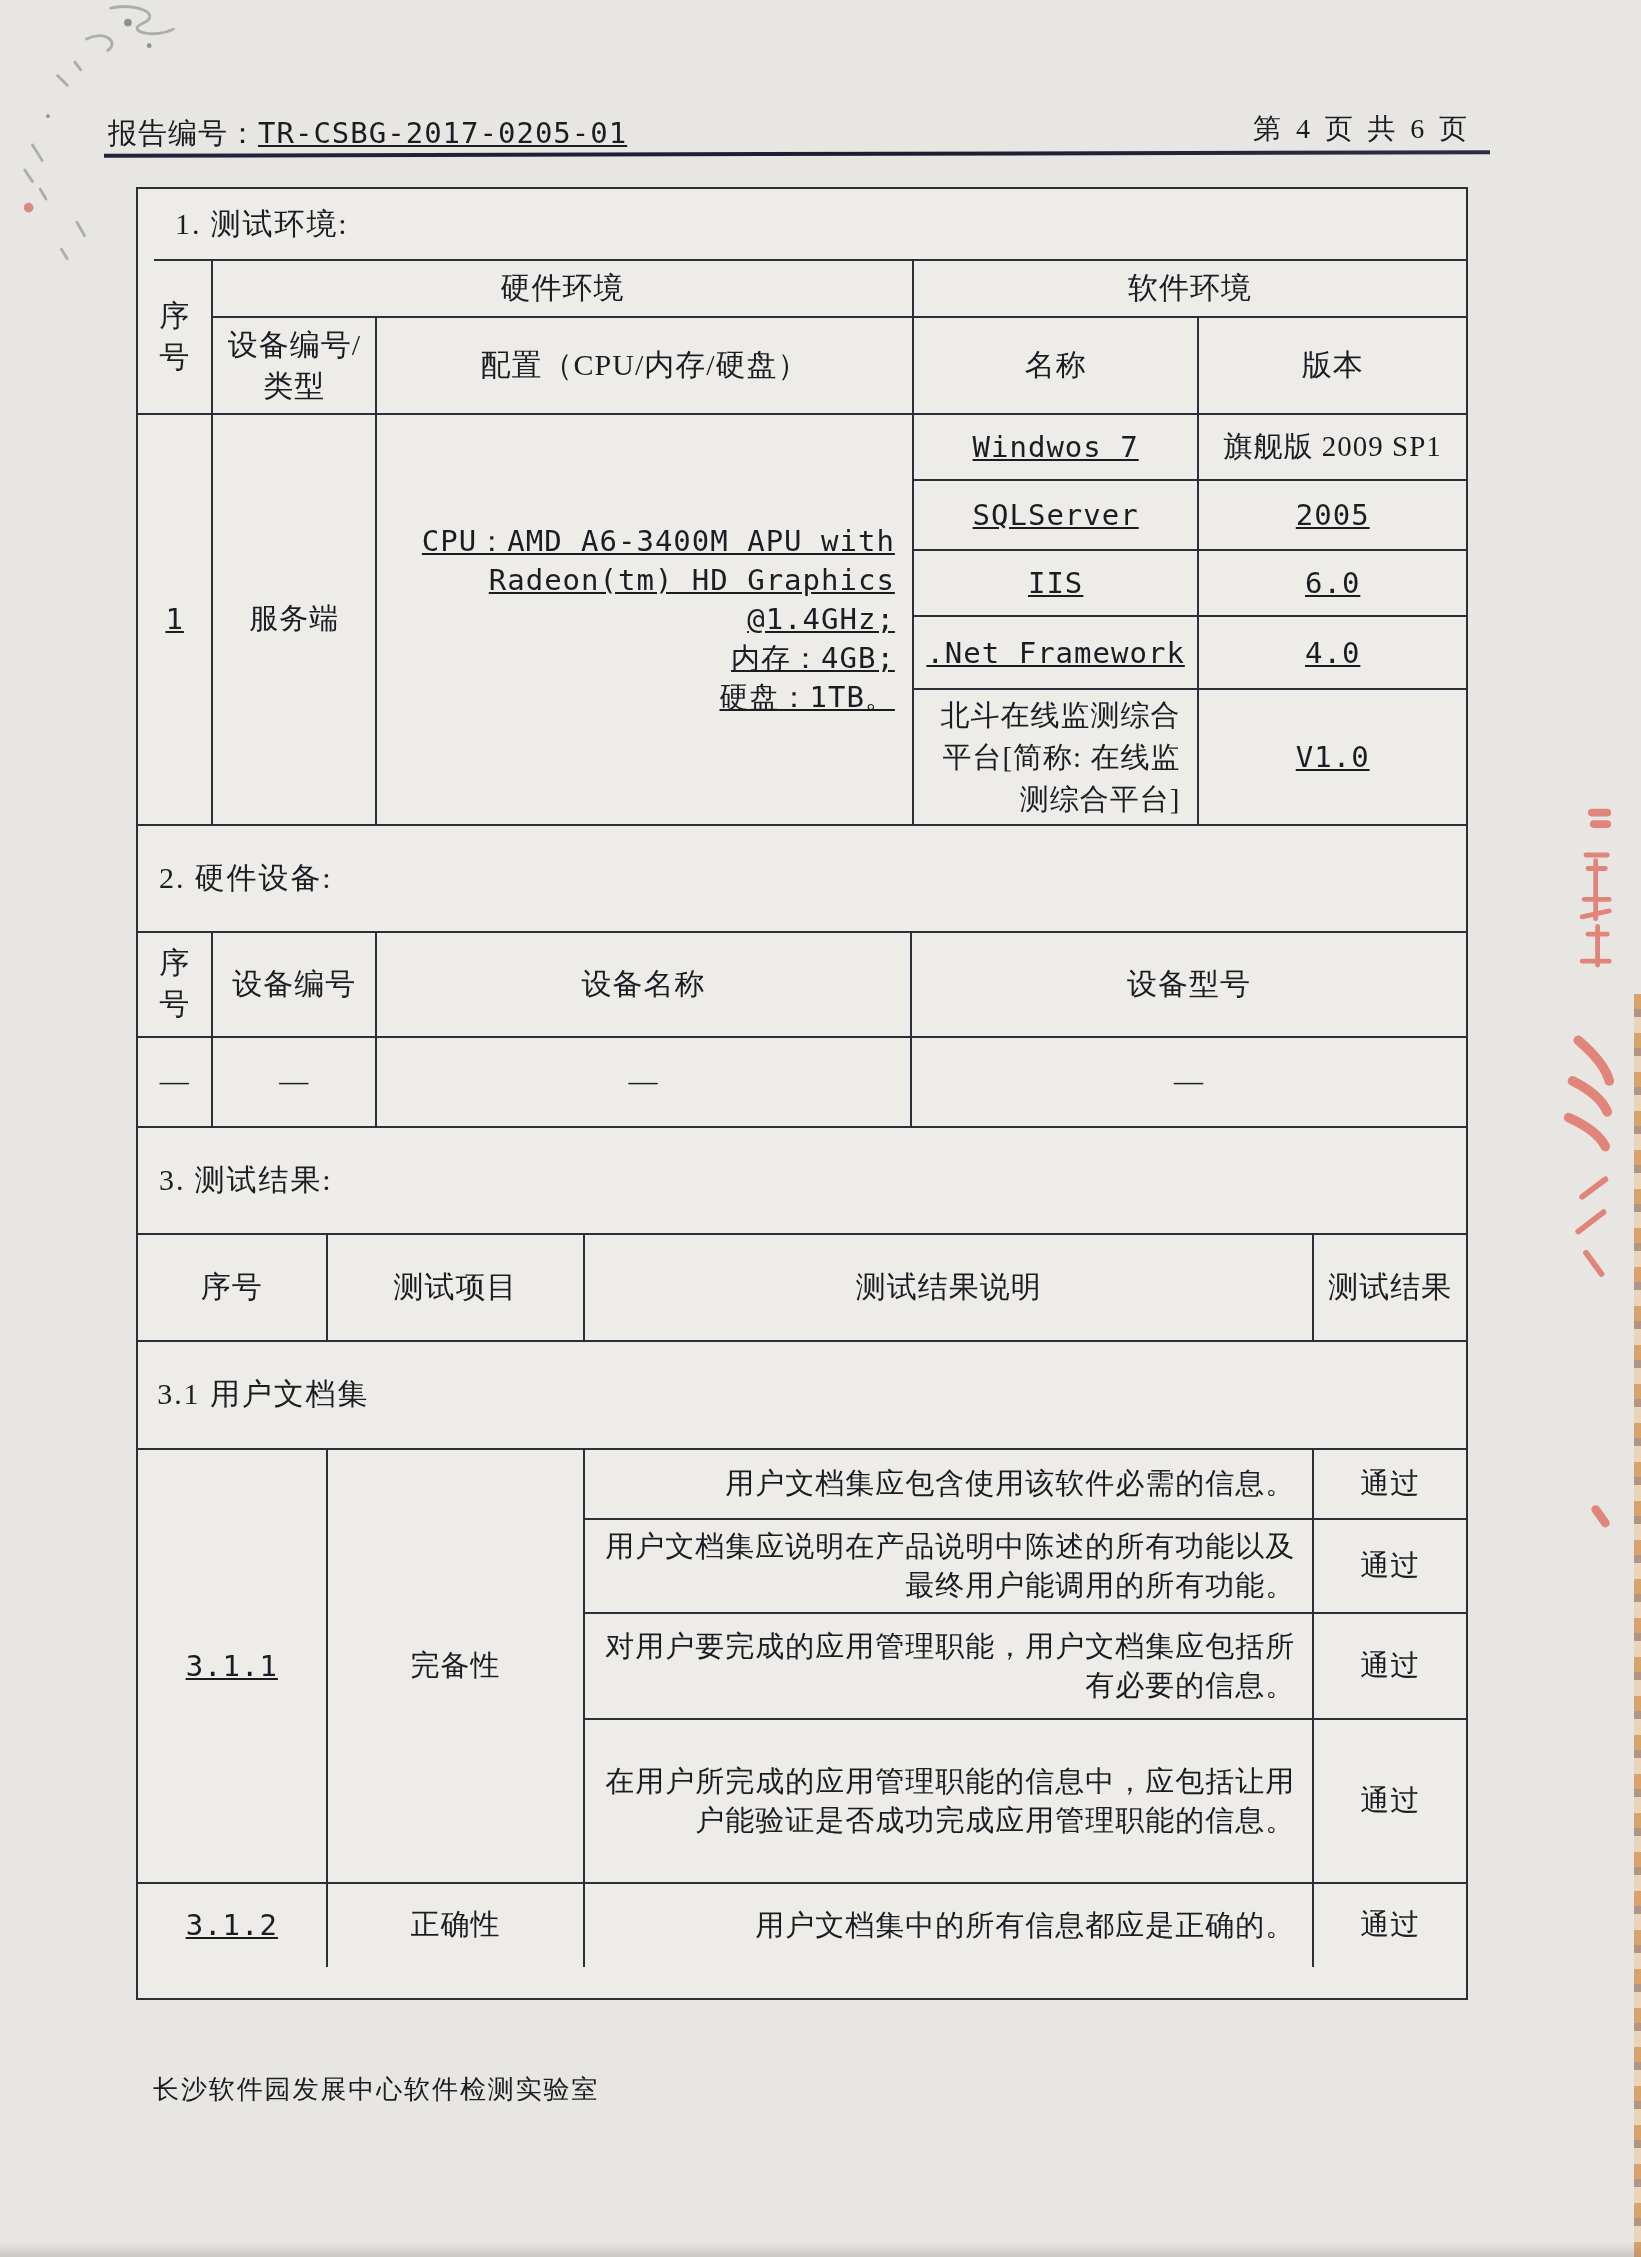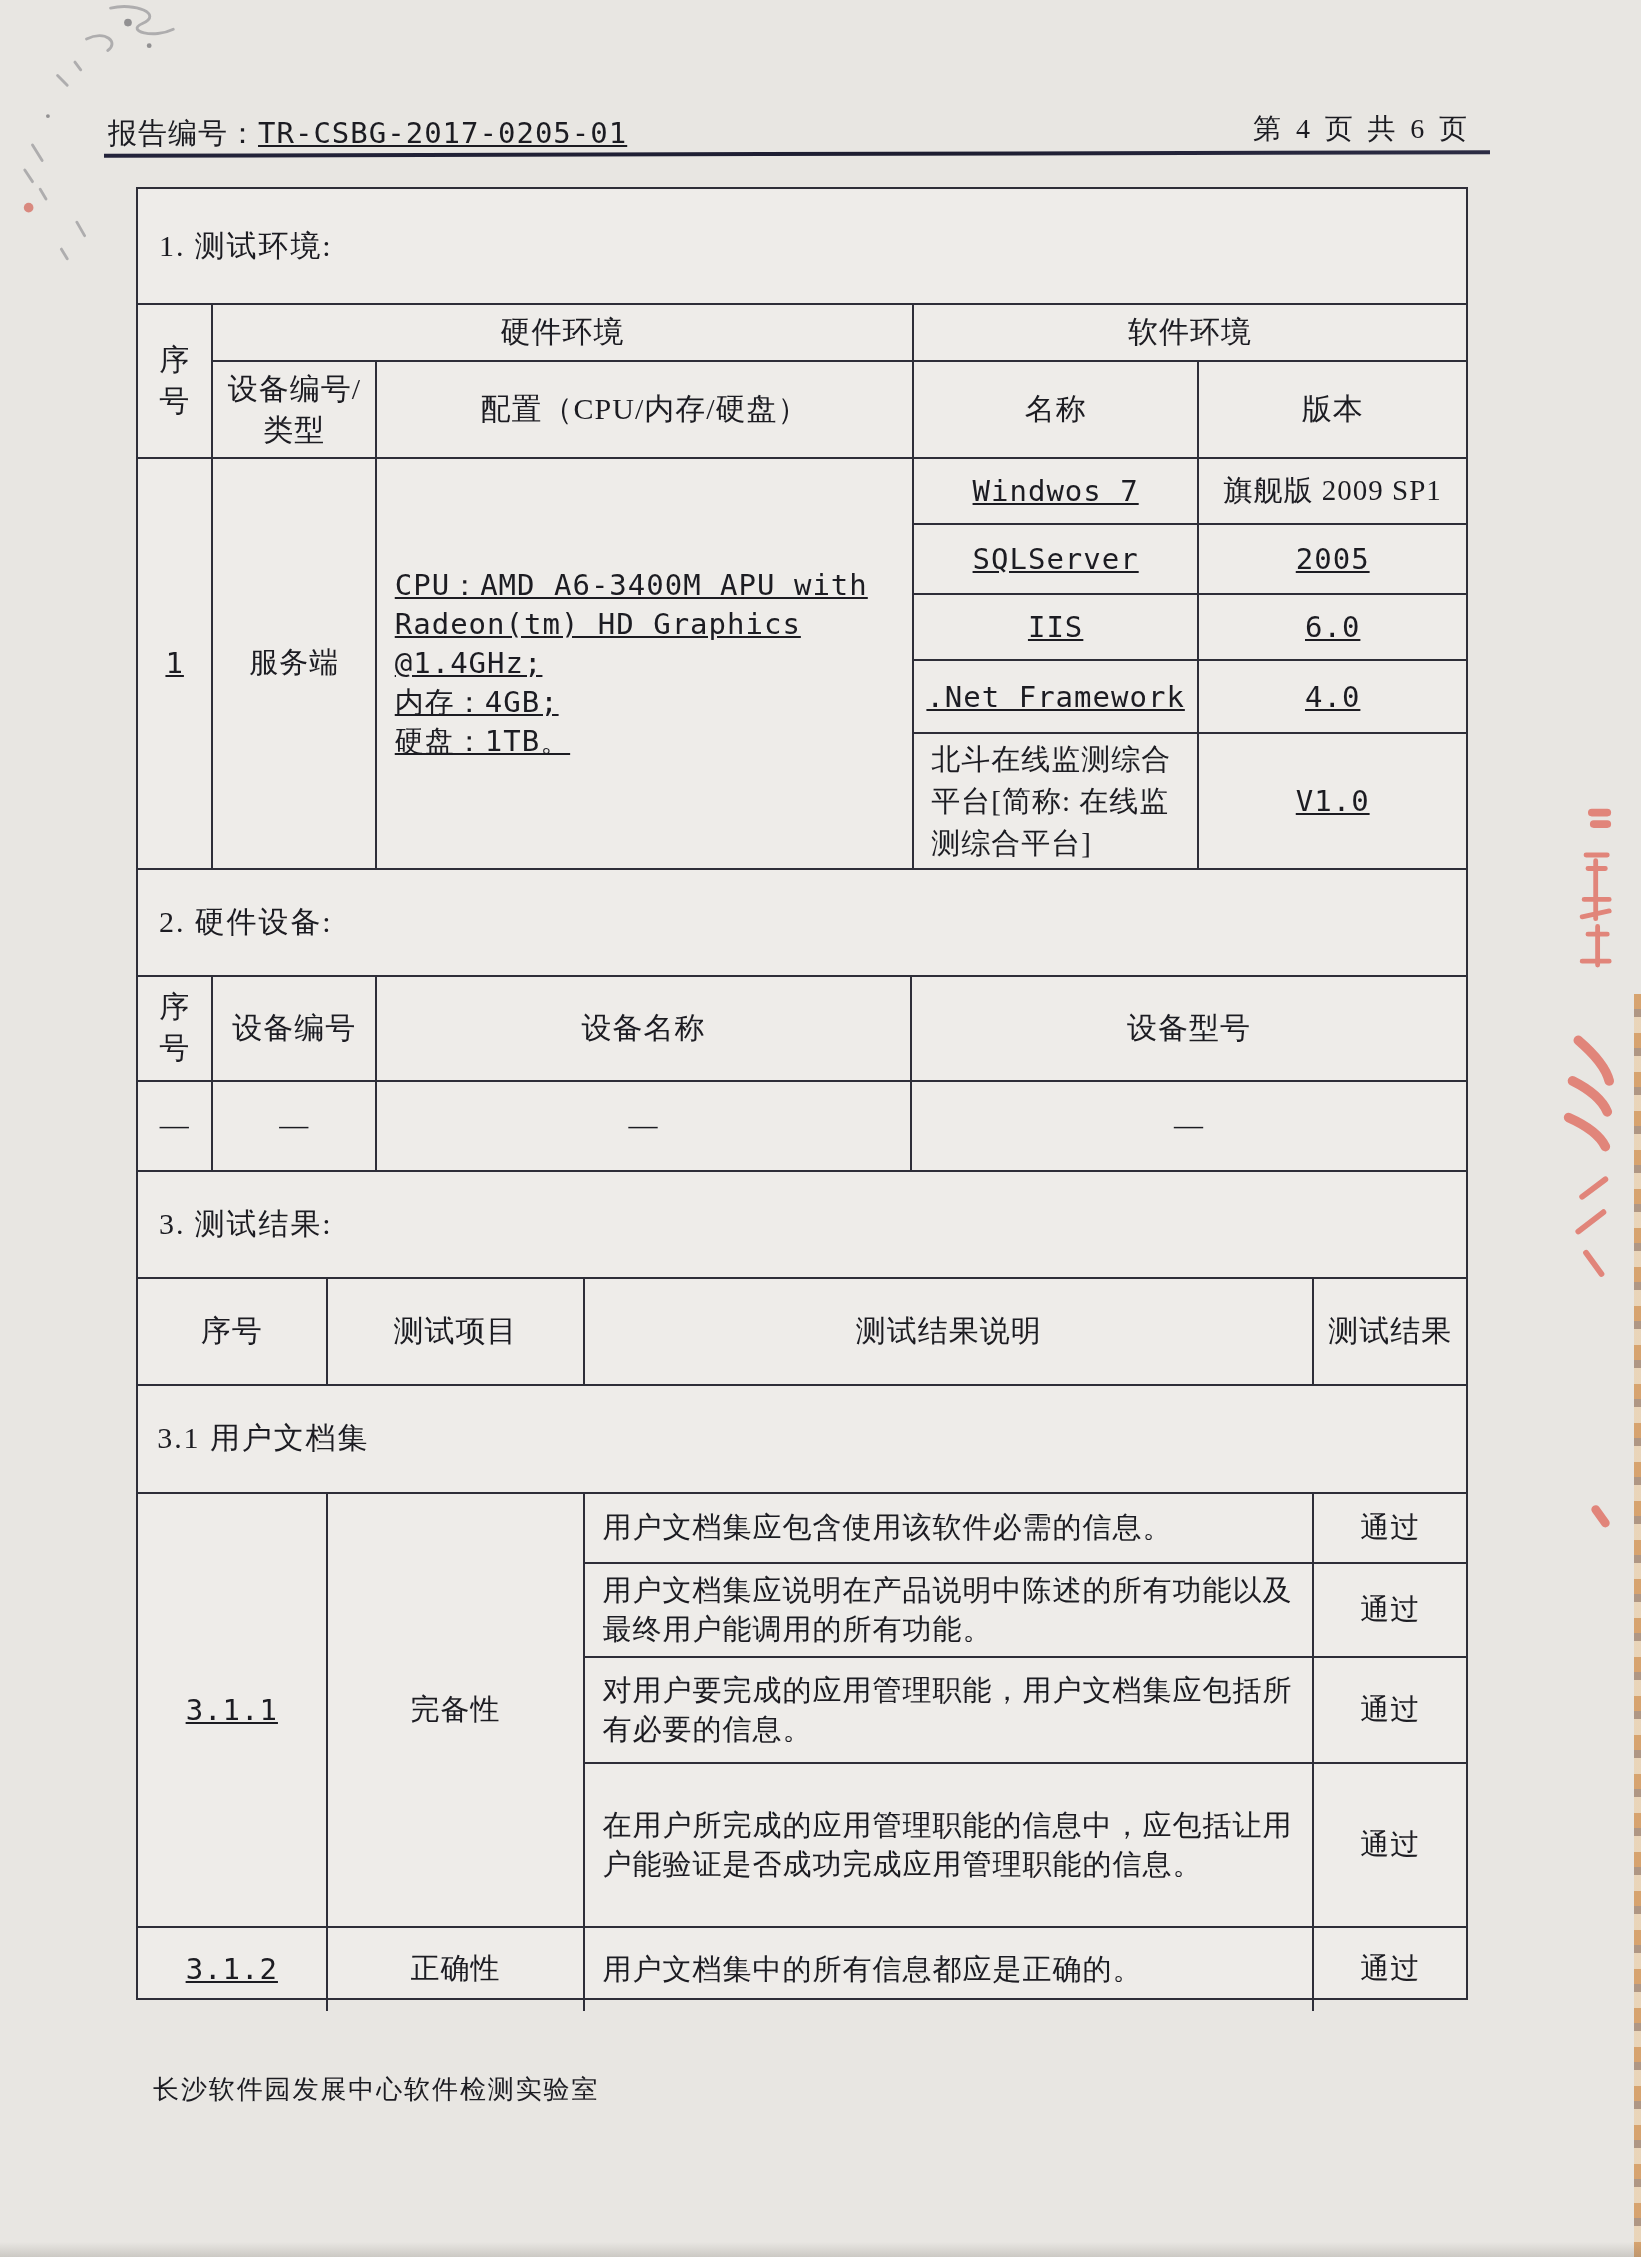--- a/index.html
+++ b/index.html
@@ -43,41 +43,41 @@
     background:rgba(255,255,255,0.25);
   }
   .sec-row{
     display:flex;align-items:center;
     padding-left:21px;
     font-size:30px;letter-spacing:1.9px;
     border-bottom:2.9px solid var(--line);
     box-sizing:border-box;
   }
   .sec-row.mid{border-top:2.9px solid var(--line);}
-  #sec1-row{height:116px;}
+  #sec1-row{height:72px;margin-left:16px;}
   #sec2-row{height:109px;}
   #sec3-row{height:109px;}
 
   table{
     width:100%;
     border-collapse:collapse;
     border-style:hidden;
     table-layout:fixed;
   }
   td{
     border:2.9px solid var(--line);
     font-size:29px;
     text-align:center;
     vertical-align:middle;
     padding:3.9px 7.7px;
     box-sizing:border-box;
     letter-spacing:1px;
   }
   td.hdr{font-size:30px;}
-  td.left{text-align:left;padding-left:17.4px;padding-right:17px;line-height:39px;margin-top:17px;}
+  td.left{text-align:right;padding-left:17.4px;padding-right:17px;line-height:39px;margin-top:17px;}
   td.pre{white-space:pre-line;}
   td.subsec{text-align:left;padding-left:19.3px;font-size:30px;letter-spacing:1.9px;}
 
   
   .artifact{position:absolute;pointer-events:none;}
   #edge-strip{
     left:1634px;top:994px;width:7.7px;height:1263px;
     background:repeating-linear-gradient(180deg,
       rgba(205,125,45,.75) 0 15.4px,
       rgba(110,60,25,.55) 15.4px 23px,

